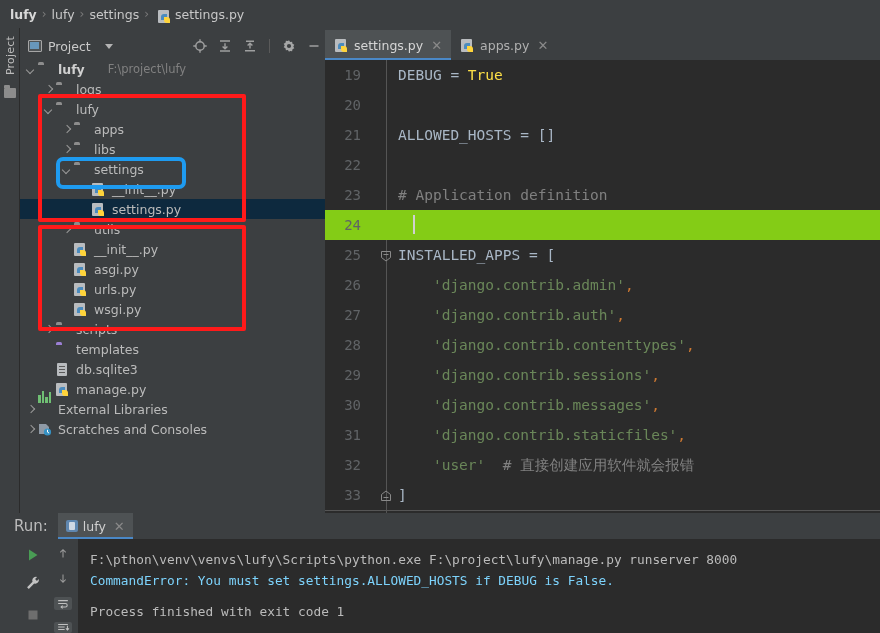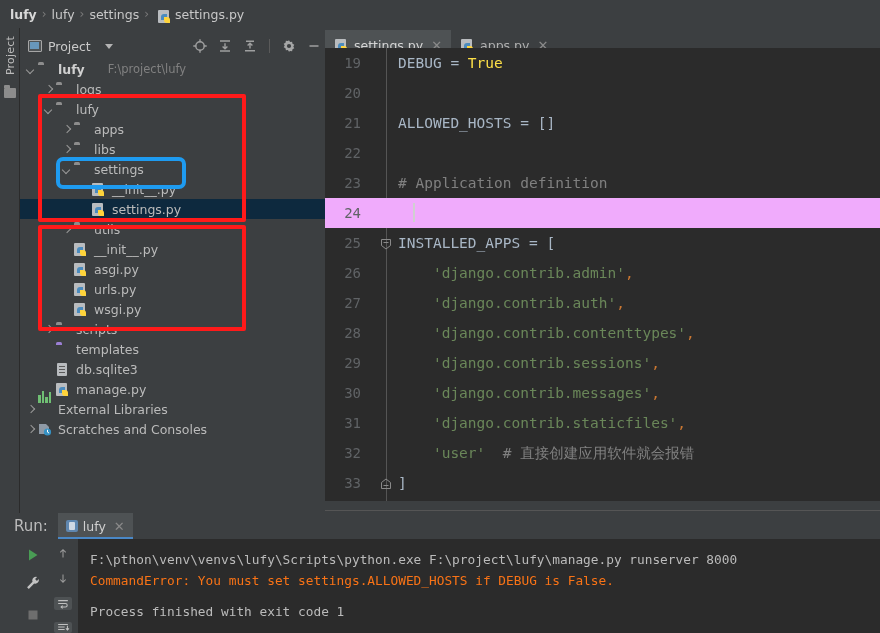--- a/index.html
+++ b/index.html
@@ -165,29 +165,29 @@
     position: relative;
   }
   .etab.active { background: #4e5254; color: #d6d6d6; }
   .etab.active::after {
     content: ""; position: absolute; left: 0; bottom: 0; width: 100%;
     height: 2px; background: #4a88c7;
   }
   .tab-close { color: #8a8a8a; font-size: 13px; margin-left: 3px; }
 
   .editor {
-    position: absolute; left: 325px; top: 48px; width: 555px; height: 453px;
+    position: absolute; left: 325px; top: 60px; width: 555px; height: 453px;
     background: #2b2b2b; overflow: hidden;
     font-family: "DejaVu Sans Mono", monospace; font-size: 14.5px;
   }
   .eline {
     position: relative; height: 30px; display: flex; align-items: center;
     white-space: pre;
   }
-  .eline.caret { background: #f0abfc; }
+  .eline.caret { background: #84cc16; }
   .lnum {
     width: 46px; text-align: right; padding-right: 10px; color: #606366;
     font-size: 14px; flex: 0 0 46px;
   }
   .gutter-bar {
     position: absolute; left: 61px; top: 0; width: 1px; height: 100%;
     background: #555555;
   }
   .code { padding-left: 27px; }
   .k-kw { color: #cc7832; }
@@ -241,21 +241,21 @@
   .run-col {
     width: 30px; display: flex; flex-direction: column; align-items: center;
     padding-top: 8px; gap: 12px;
   }
   .run-console {
     position: absolute; left: 78px; top: 26px; width: 802px; height: 94px;
     background: #2b2b2b; padding: 10px 0 0 12px;
     font-family: "DejaVu Sans Mono", monospace; font-size: 12.8px;
     line-height: 21px; color: #bbbbbb; overflow: hidden;
   }
-  .console-err { color: #f97316; }
+  .console-err { color: #7dd3fc; }
   .console-blank { height: 10px; }
 </style>
 </head>
 <body>
 
 <div id="app">
 
   <div class="breadcrumb">
     <span class="crumb bold">lufy</span>
     <span class="crumb-sep">›</span>

